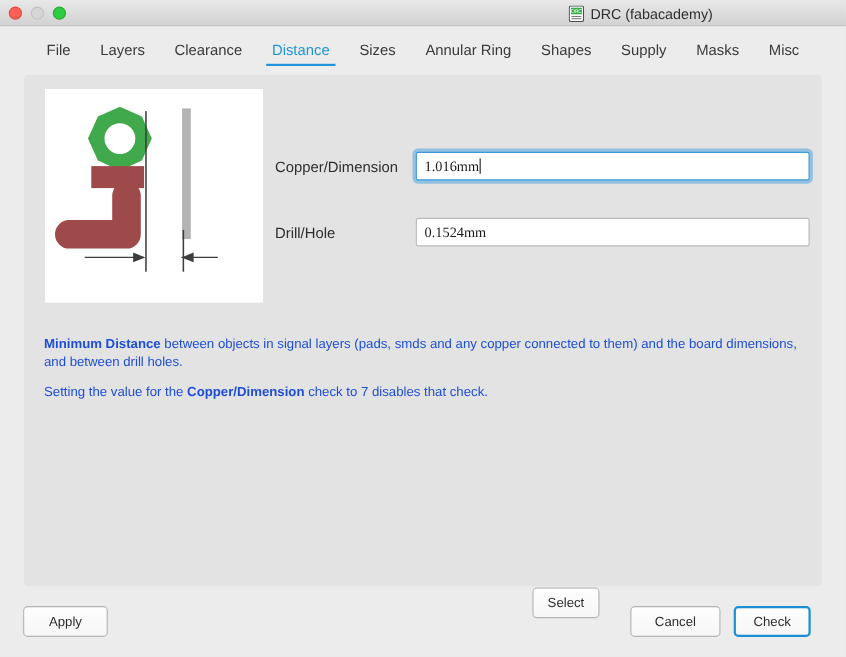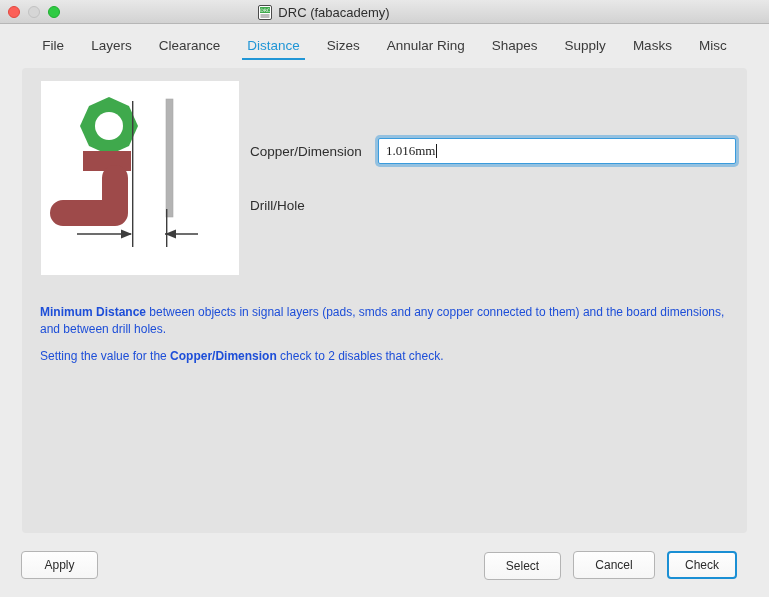--- a/index.html
+++ b/index.html
@@ -44,21 +44,21 @@
   .light.close  { background: #fc6058; border: 1px solid #e1483f; }
   .light.min    { background: #d6d6d6; border: 1px solid #c2c2c2; }
   .light.max    { background: #2fcb43; border: 1px solid #1fae30; }
 
   .title-center {
     position: absolute;
     left: 0; top: 0;
     width: 648px; height: 24px;
     display: flex;
     align-items: center;
-    justify-content: center;
+    justify-content: flex-end;
     gap: 6px;
   }
   .title-text {
     font-size: 13px;
     color: #2e2e2e;
   }
   .app-icon {
     width: 14px; height: 15px;
     position: relative;
     display: inline-block;
@@ -177,21 +177,21 @@
     font-family: "Liberation Sans", sans-serif;
     display: flex;
     align-items: center;
     justify-content: center;
     cursor: default;
   }
   .btn.default {
     border: 2px solid #1a8fd4;
   }
   .btn-apply  { left: 21px;  top: 551px; width: 77px; }
-  .btn-select { left: 484px; top: 552px; width: 77px; }
+  .btn-select { left: 484px; top: 534px; width: 61px; }
   .btn-cancel { left: 573px; top: 551px; width: 82px; }
   .btn-check  { left: 667px; top: 551px; width: 70px; }
 </style>
 </head>
 <body>
 
 <div class="window">
 
   <div class="titlebar">
     <div class="traffic">
@@ -261,27 +261,30 @@
     <div class="form-row row-copper">
       <span class="field-label">Copper/Dimension</span>
       <div class="textfield focused">
         <span>1.016mm</span>
           <span class="caret"></span>
       </div>
     </div>
 
     <div class="form-row row-drill">
       <span class="field-label">Drill/Hole</span>
+      <div class="textfield">
+        <span>0.1524mm</span>
+      </div>
     </div>
 
     <div class="desc desc-1">
       <b>Minimum Distance</b><span> between objects in signal layers (pads, smds and any copper connected to them) and the board dimensions, and between drill holes.</span>
     </div>
     <div class="desc desc-2">
-      <span>Setting the value for the </span><b>Copper/Dimension</b><span> check to 2 disables that check.</span>
+      <span>Setting the value for the </span><b>Copper/Dimension</b><span> check to 7 disables that check.</span>
     </div>
 
   </div>
 
   <div class="btn btn-apply">Apply</div>
   <div class="btn btn-select">Select</div>
   <div class="btn btn-cancel">Cancel</div>
   <div class="btn btn-check default">Check</div>
 
 </div>

